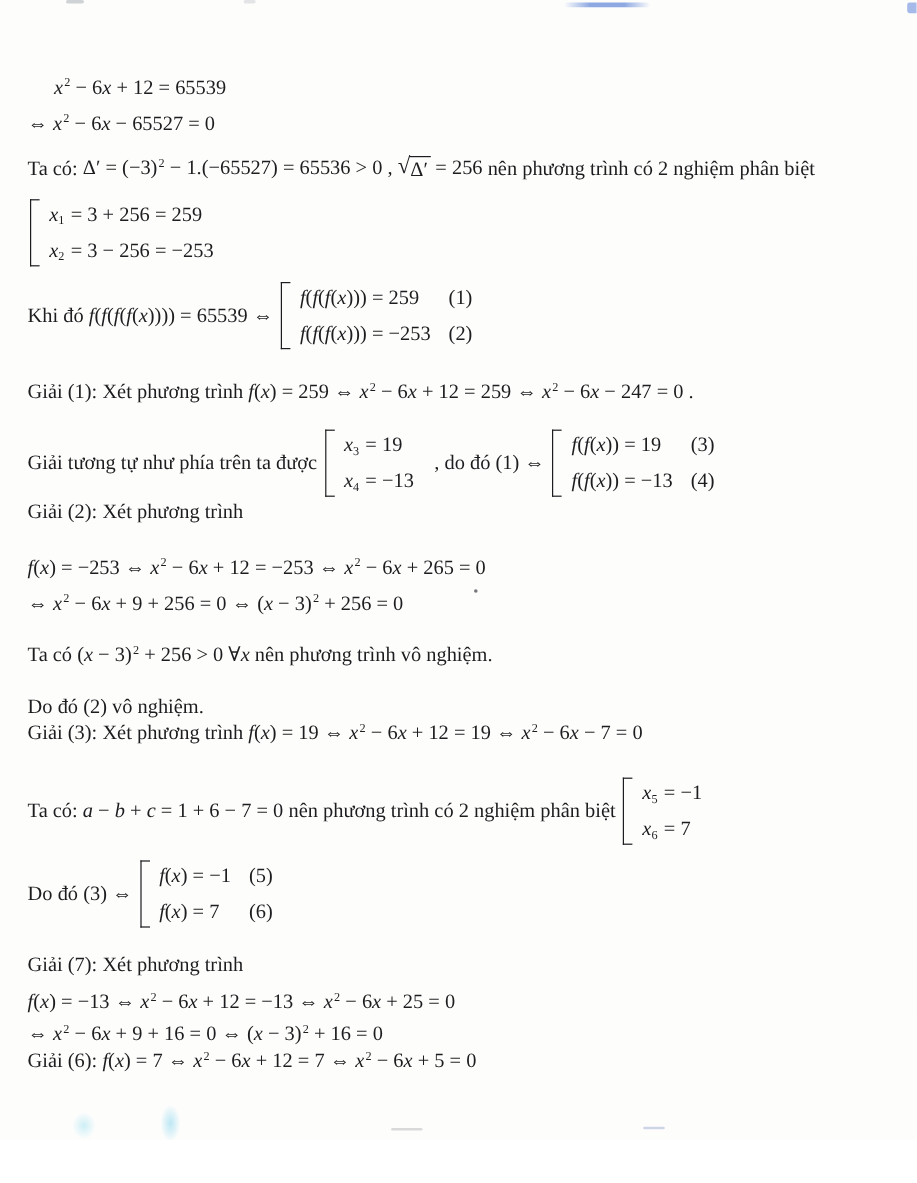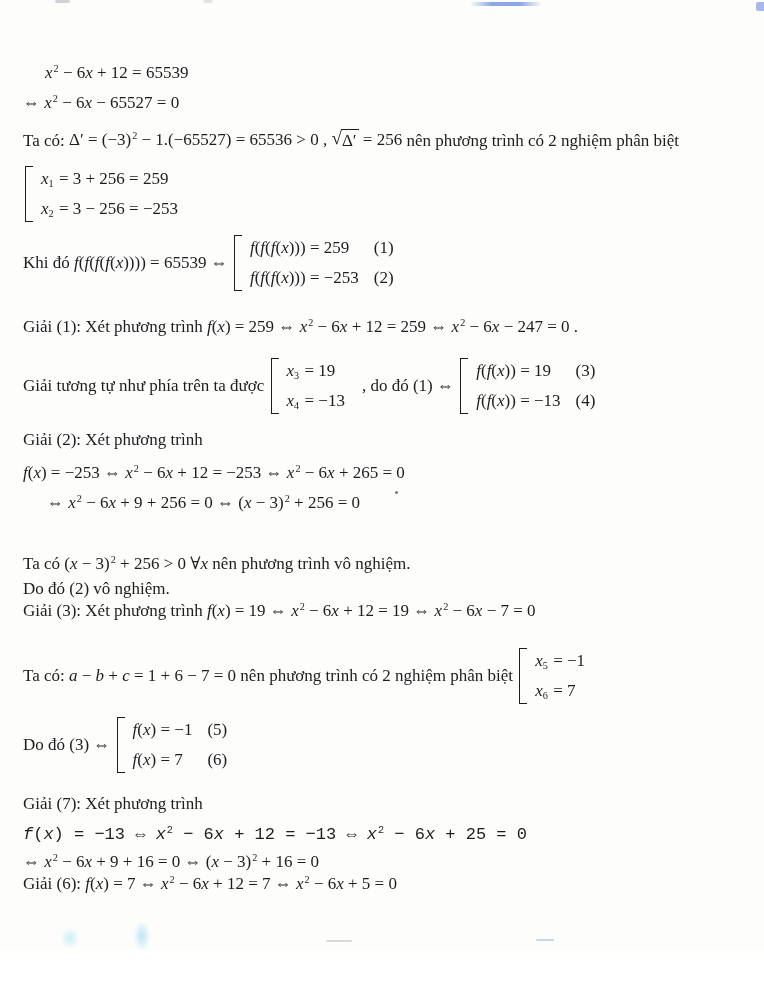--- a/index.html
+++ b/index.html
@@ -73,30 +73,30 @@
 
 <div class="page" style="--ink: #1d1d20; --paper: #fdfdfc; --artifact-blue: #8ea9e2; --artifact-corner: #3a6bd0;">
   <div id="lines-root">
       <div class="line" style="top: 62px; left: 45px;"><span class="math"><i>x</i><sup>2</sup> − 6<i>x</i> + 12 = 65539</span></div>
       <div class="line" style="top: 92px; left: 23px; text-align: center;"><span class="math">⇔ <i>x</i><sup>2</sup> − 6<i>x</i> − 65527 = 0</span></div>
       <div class="line" style="top: 129px; left: 23px;"><span class="prose">Ta có: </span><span class="math">Δ′ = (−3)<sup>2</sup> − 1.(−65527) = 65536 &gt; 0 , <span class="sqrt"><span class="rad">√</span><span class="vinc">Δ′</span></span> = 256</span><span class="prose"> nên phương trình có 2 nghiệm phân biệt</span></div>
       <div class="line" style="top: 168px; left: 23px;"><span class="cases"><span class="bracket"></span><span class="rows"><span class="case-eq math"><i>x</i><sub>1</sub> = 3 + 256 = 259</span><span class="case-label"></span><span class="case-eq math"><i>x</i><sub>2</sub> = 3 − 256 = −253</span><span class="case-label"></span></span></span></div>
       <div class="line" style="top: 237px; left: 23px;"><span class="prose">Khi đó </span><span class="math"><i>f</i>(<i>f</i>(<i>f</i>(<i>f</i>(<i>x</i>)))) = 65539 ⇔ </span><span class="cases"><span class="bracket"></span><span class="rows"><span class="case-eq math"><i>f</i>(<i>f</i>(<i>f</i>(<i>x</i>))) = 259</span><span class="case-label">(1)</span><span class="case-eq math"><i>f</i>(<i>f</i>(<i>f</i>(<i>x</i>))) = −253</span><span class="case-label">(2)</span></span></span></div>
       <div class="line" style="top: 316px; left: 23px; font-family: Liberation Serif, serif;"><span class="prose">Giải (1): Xét phương trình </span><span class="math"><i>f</i>(<i>x</i>) = 259 ⇔ <i>x</i><sup>2</sup> − 6<i>x</i> + 12 = 259 ⇔ <i>x</i><sup>2</sup> − 6<i>x</i> − 247 = 0 .</span></div>
       <div class="line" style="top: 360px; left: 23px;"><span class="prose">Giải tương tự như phía trên ta được </span><span class="cases"><span class="bracket"></span><span class="rows"><span class="case-eq math"><i>x</i><sub>3</sub> = 19</span><span class="case-label"></span><span class="case-eq math"><i>x</i><sub>4</sub> = −13</span><span class="case-label"></span></span></span><span class="prose">, do đó </span><span class="math">(1) ⇔ </span><span class="cases"><span class="bracket"></span><span class="rows"><span class="case-eq math"><i>f</i>(<i>f</i>(<i>x</i>)) = 19</span><span class="case-label">(3)</span><span class="case-eq math"><i>f</i>(<i>f</i>(<i>x</i>)) = −13</span><span class="case-label">(4)</span></span></span></div>
-      <div class="line" style="top: 429px; left: 23px;"><span class="prose">Giải (2): Xét phương trình</span></div>
+      <div class="line" style="top: 416px; left: 23px;"><span class="prose">Giải (2): Xét phương trình</span></div>
       <div class="line" style="top: 462px; left: 23px;"><span class="math"><i>f</i>(<i>x</i>) = −253 ⇔ <i>x</i><sup>2</sup> − 6<i>x</i> + 12 = −253 ⇔ <i>x</i><sup>2</sup> − 6<i>x</i> + 265 = 0</span></div>
-      <div class="line" style="top: 492px; left: 23px; margin-left: 24px;"><span class="math">⇔ <i>x</i><sup>2</sup> − 6<i>x</i> + 9 + 256 = 0 ⇔ (<i>x</i> − 3)<sup>2</sup> + 256 = 0</span></div>
-      <div class="line" style="top: 553px; left: 23px;"><span class="prose">Ta có </span><span class="math">(<i>x</i> − 3)<sup>2</sup> + 256 &gt; 0 ∀<i>x</i></span><span class="prose"> nên phương trình vô nghiệm.</span></div>
+      <div class="line" style="top: 492px; left: 23px;"><span class="math">⇔ <i>x</i><sup>2</sup> − 6<i>x</i> + 9 + 256 = 0 ⇔ (<i>x</i> − 3)<sup>2</sup> + 256 = 0</span></div>
+      <div class="line" style="top: 535px; left: 23px;"><span class="prose">Ta có </span><span class="math">(<i>x</i> − 3)<sup>2</sup> + 256 &gt; 0 ∀<i>x</i></span><span class="prose"> nên phương trình vô nghiệm.</span></div>
       <div class="line" style="top: 578px; left: 23px;"><span class="prose">Do đó (2) vô nghiệm.</span></div>
       <div class="line" style="top: 584px; left: 23px; margin-top: 16px;"><span class="prose">Giải (3): Xét phương trình </span><span class="math"><i>f</i>(<i>x</i>) = 19 ⇔ <i>x</i><sup>2</sup> − 6<i>x</i> + 12 = 19 ⇔ <i>x</i><sup>2</sup> − 6<i>x</i> − 7 = 0</span></div>
       <div class="line" style="top: 650px; left: 23px;"><span class="prose">Ta có: </span><span class="math"><i>a</i> − <i>b</i> + <i>c</i> = 1 + 6 − 7 = 0</span><span class="prose"> nên phương trình có 2 nghiệm phân biệt </span><span class="cases"><span class="bracket"></span><span class="rows"><span class="case-eq math"><i>x</i><sub>5</sub> = −1</span><span class="case-label"></span><span class="case-eq math"><i>x</i><sub>6</sub> = 7</span><span class="case-label"></span></span></span></div>
       <div class="line" style="top: 719px; left: 23px;"><span class="prose">Do đó </span><span class="math">(3) ⇔ </span><span class="cases"><span class="bracket"></span><span class="rows"><span class="case-eq math"><i>f</i>(<i>x</i>) = −1</span><span class="case-label">(5)</span><span class="case-eq math"><i>f</i>(<i>x</i>) = 7</span><span class="case-label">(6)</span></span></span></div>
       <div class="line" style="top: 793px; left: 23px;"><span class="prose">Giải (7): Xét phương trình</span></div>
-      <div class="line" style="top: 824px; left: 23px; font-family: Liberation Mono, monospace;"><span class="math"><i>f</i>(<i>x</i>) = −13 ⇔ <i>x</i><sup>2</sup> − 6<i>x</i> + 12 = −13 ⇔ <i>x</i><sup>2</sup> − 6<i>x</i> + 25 = 0</span></div>
+      <div class="line" style="top: 824px; left: 23px;"><span class="math"><i>f</i>(<i>x</i>) = −13 ⇔ <i>x</i><sup>2</sup> − 6<i>x</i> + 12 = −13 ⇔ <i>x</i><sup>2</sup> − 6<i>x</i> + 25 = 0</span></div>
       <div class="line" style="top: 851px; left: 23px;"><span class="math">⇔ <i>x</i><sup>2</sup> − 6<i>x</i> + 9 + 16 = 0 ⇔ (<i>x</i> − 3)<sup>2</sup> + 16 = 0</span></div>
       <div class="line" style="top: 873px; left: 23px;"><span class="prose">Giải (6): </span><span class="math"><i>f</i>(<i>x</i>) = 7 ⇔ <i>x</i><sup>2</sup> − 6<i>x</i> + 12 = 7 ⇔ <i>x</i><sup>2</sup> − 6<i>x</i> + 5 = 0</span></div>
     </div>
 
   <div class="artifact a-top-blue"></div>
   <div class="artifact a-top-speck1"></div>
   <div class="artifact a-top-speck2"></div>
   <div class="artifact a-top-right"></div>
   <div class="artifact a-stray-dot"></div>
   <div class="artifact a-gray-dash1"></div>

